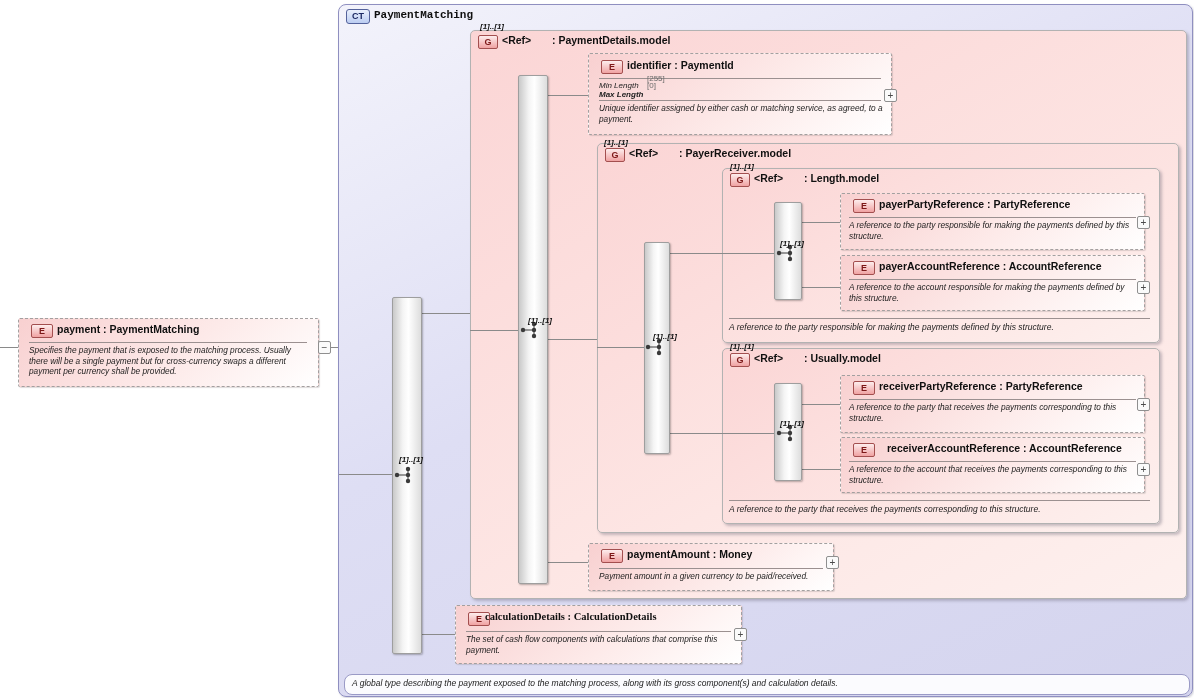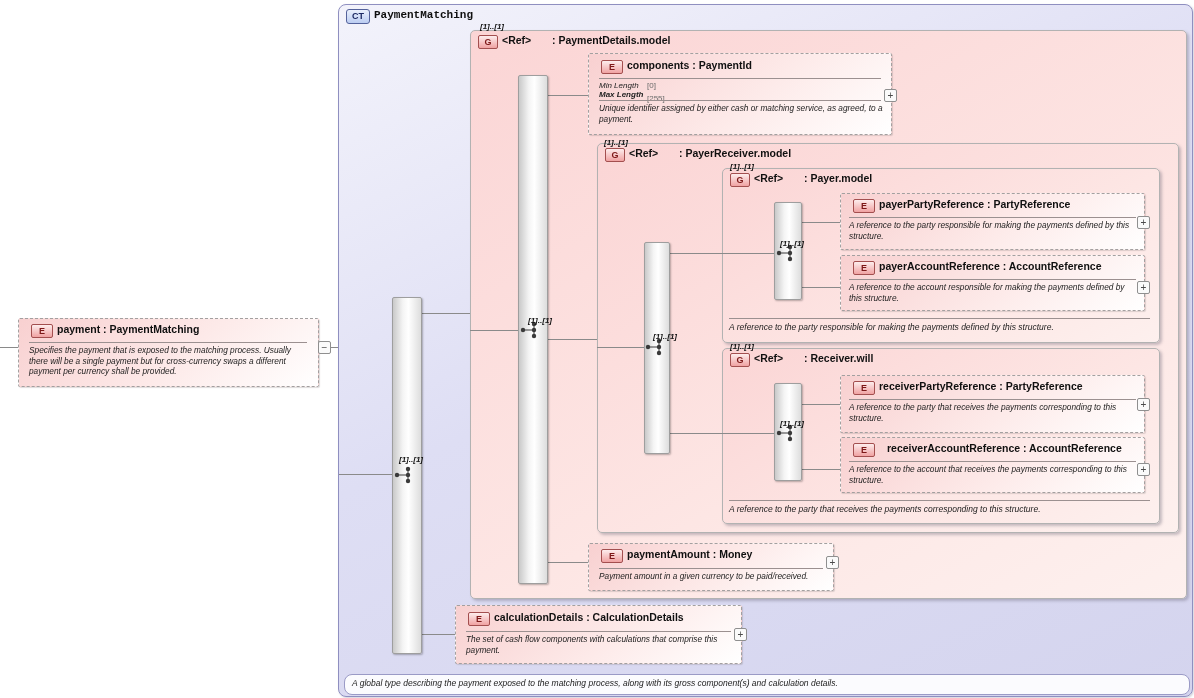--- a/index.html
+++ b/index.html
@@ -78,25 +78,25 @@
   <div class="badge red g" style="left:478px;top:35px;">G</div>
   <div class="gref" style="left:502px;top:34px;">&lt;Ref&gt;</div>
   <div class="gref" style="left:552px;top:34px;">: PaymentDetails.model</div>
 
   <div class="badge red g" style="left:605px;top:148px;">G</div>
   <div class="gref" style="left:629px;top:147px;">&lt;Ref&gt;</div>
   <div class="gref" style="left:679px;top:147px;">: PayerReceiver.model</div>
 
   <div class="badge red g" style="left:730px;top:173px;">G</div>
   <div class="gref" style="left:754px;top:172px;">&lt;Ref&gt;</div>
-  <div class="gref" style="left:804px;top:172px;">: Payer.model</div>
+  <div class="gref" style="left:804px;top:172px;">: Length.model</div>
 
   <div class="badge red g" style="left:730px;top:353px;">G</div>
   <div class="gref" style="left:754px;top:352px;">&lt;Ref&gt;</div>
-  <div class="gref" style="left:804px;top:352px;">: Receiver.will</div>
+  <div class="gref" style="left:804px;top:352px;">: Usually.model</div>
 
   <div class="sep" style="left:729px;top:318px;width:421px;"></div>
   <div class="gfoot" style="left:729px;top:322px;">A reference to the party responsible for making the payments defined by this structure.</div>
   <div class="sep" style="left:729px;top:500px;width:421px;"></div>
   <div class="gfoot" style="left:729px;top:504px;">A reference to the party that receives the payments corresponding to this structure.</div>
 
   <div class="hl" style="left:0;top:347px;width:18px;"></div>
   <div class="hl" style="left:313px;top:347px;width:25px;"></div>
   <div class="hl" style="left:339px;top:474px;width:53px;"></div>
   <div class="hl" style="left:420px;top:313px;width:50px;"></div>
@@ -181,26 +181,26 @@
   <div class="card" style="left:18px;top:318px;width:299px;height:67px;">
     <div class="badge red" style="left:12px;top:5px;">E</div>
     <div class="ttl" style="left:38px;top:4px;">payment : PaymentMatching</div>
     <div class="sep" style="left:10px;top:23px;width:278px;"></div>
     <div class="desc" style="left:10px;top:26px;width:283px;">Specifies the payment that is exposed to the matching process. Usually there will be a single payment but for cross-currency swaps a different payment per currency shall be provided.</div>
   </div>
   <div class="pm" style="left:318px;top:341px;">−</div>
 
   <div class="card" style="left:588px;top:53px;width:302px;height:80px;">
     <div class="badge red" style="left:12px;top:6px;">E</div>
-    <div class="ttl" style="left:38px;top:5px;">components : PaymentId</div>
+    <div class="ttl" style="left:38px;top:5px;">identifier : PaymentId</div>
     <div class="sep" style="left:10px;top:24px;width:282px;"></div>
     <div class="facet-l" style="left:10px;top:27px;">Min Length</div>
     <div class="facet-v" style="left:58px;top:27px;">[0]</div>
     <div class="facet-l" style="left:10px;top:36px;font-weight:bold;">Max Length</div>
-    <div class="facet-v" style="left:58px;top:40px;">[255]</div>
+    <div class="facet-v" style="left:58px;top:20px;">[255]</div>
     <div class="sep" style="left:10px;top:46px;width:282px;"></div>
     <div class="desc" style="left:10px;top:49px;width:286px;">Unique identifier assigned by either cash or matching service, as agreed, to a payment.</div>
   </div>
   <div class="pm" style="left:884px;top:89px;">+</div>
 
   <div class="card" style="left:840px;top:193px;width:303px;height:55px;">
     <div class="badge red" style="left:12px;top:5px;">E</div>
     <div class="ttl" style="left:38px;top:4px;">payerPartyReference : PartyReference</div>
     <div class="sep" style="left:8px;top:23px;width:287px;"></div>
     <div class="desc" style="left:8px;top:26px;width:290px;">A reference to the party responsible for making the payments defined by this structure.</div>
@@ -234,19 +234,19 @@
   <div class="card" style="left:588px;top:543px;width:244px;height:46px;">
     <div class="badge red" style="left:12px;top:5px;">E</div>
     <div class="ttl" style="left:38px;top:4px;">paymentAmount : Money</div>
     <div class="sep" style="left:10px;top:24px;width:224px;"></div>
     <div class="desc" style="left:10px;top:27px;width:230px;">Payment amount in a given currency to be paid/received.</div>
   </div>
   <div class="pm" style="left:826px;top:556px;">+</div>
 
   <div class="card" style="left:455px;top:605px;width:285px;height:57px;">
     <div class="badge red" style="left:12px;top:6px;">E</div>
-    <div class="ttl" style="left:38px;top:5px;">calculationDetails : CalculationDetails</div>
+    <div class="ttl" style="left:29px;top:5px;font-family:Liberation Serif, serif;">calculationDetails : CalculationDetails</div>
     <div class="sep" style="left:10px;top:25px;width:265px;"></div>
     <div class="desc" style="left:10px;top:28px;width:268px;">The set of cash flow components with calculations that comprise this payment.</div>
   </div>
   <div class="pm" style="left:734px;top:628px;">+</div>
 
 </div>
 
 </body></html>

